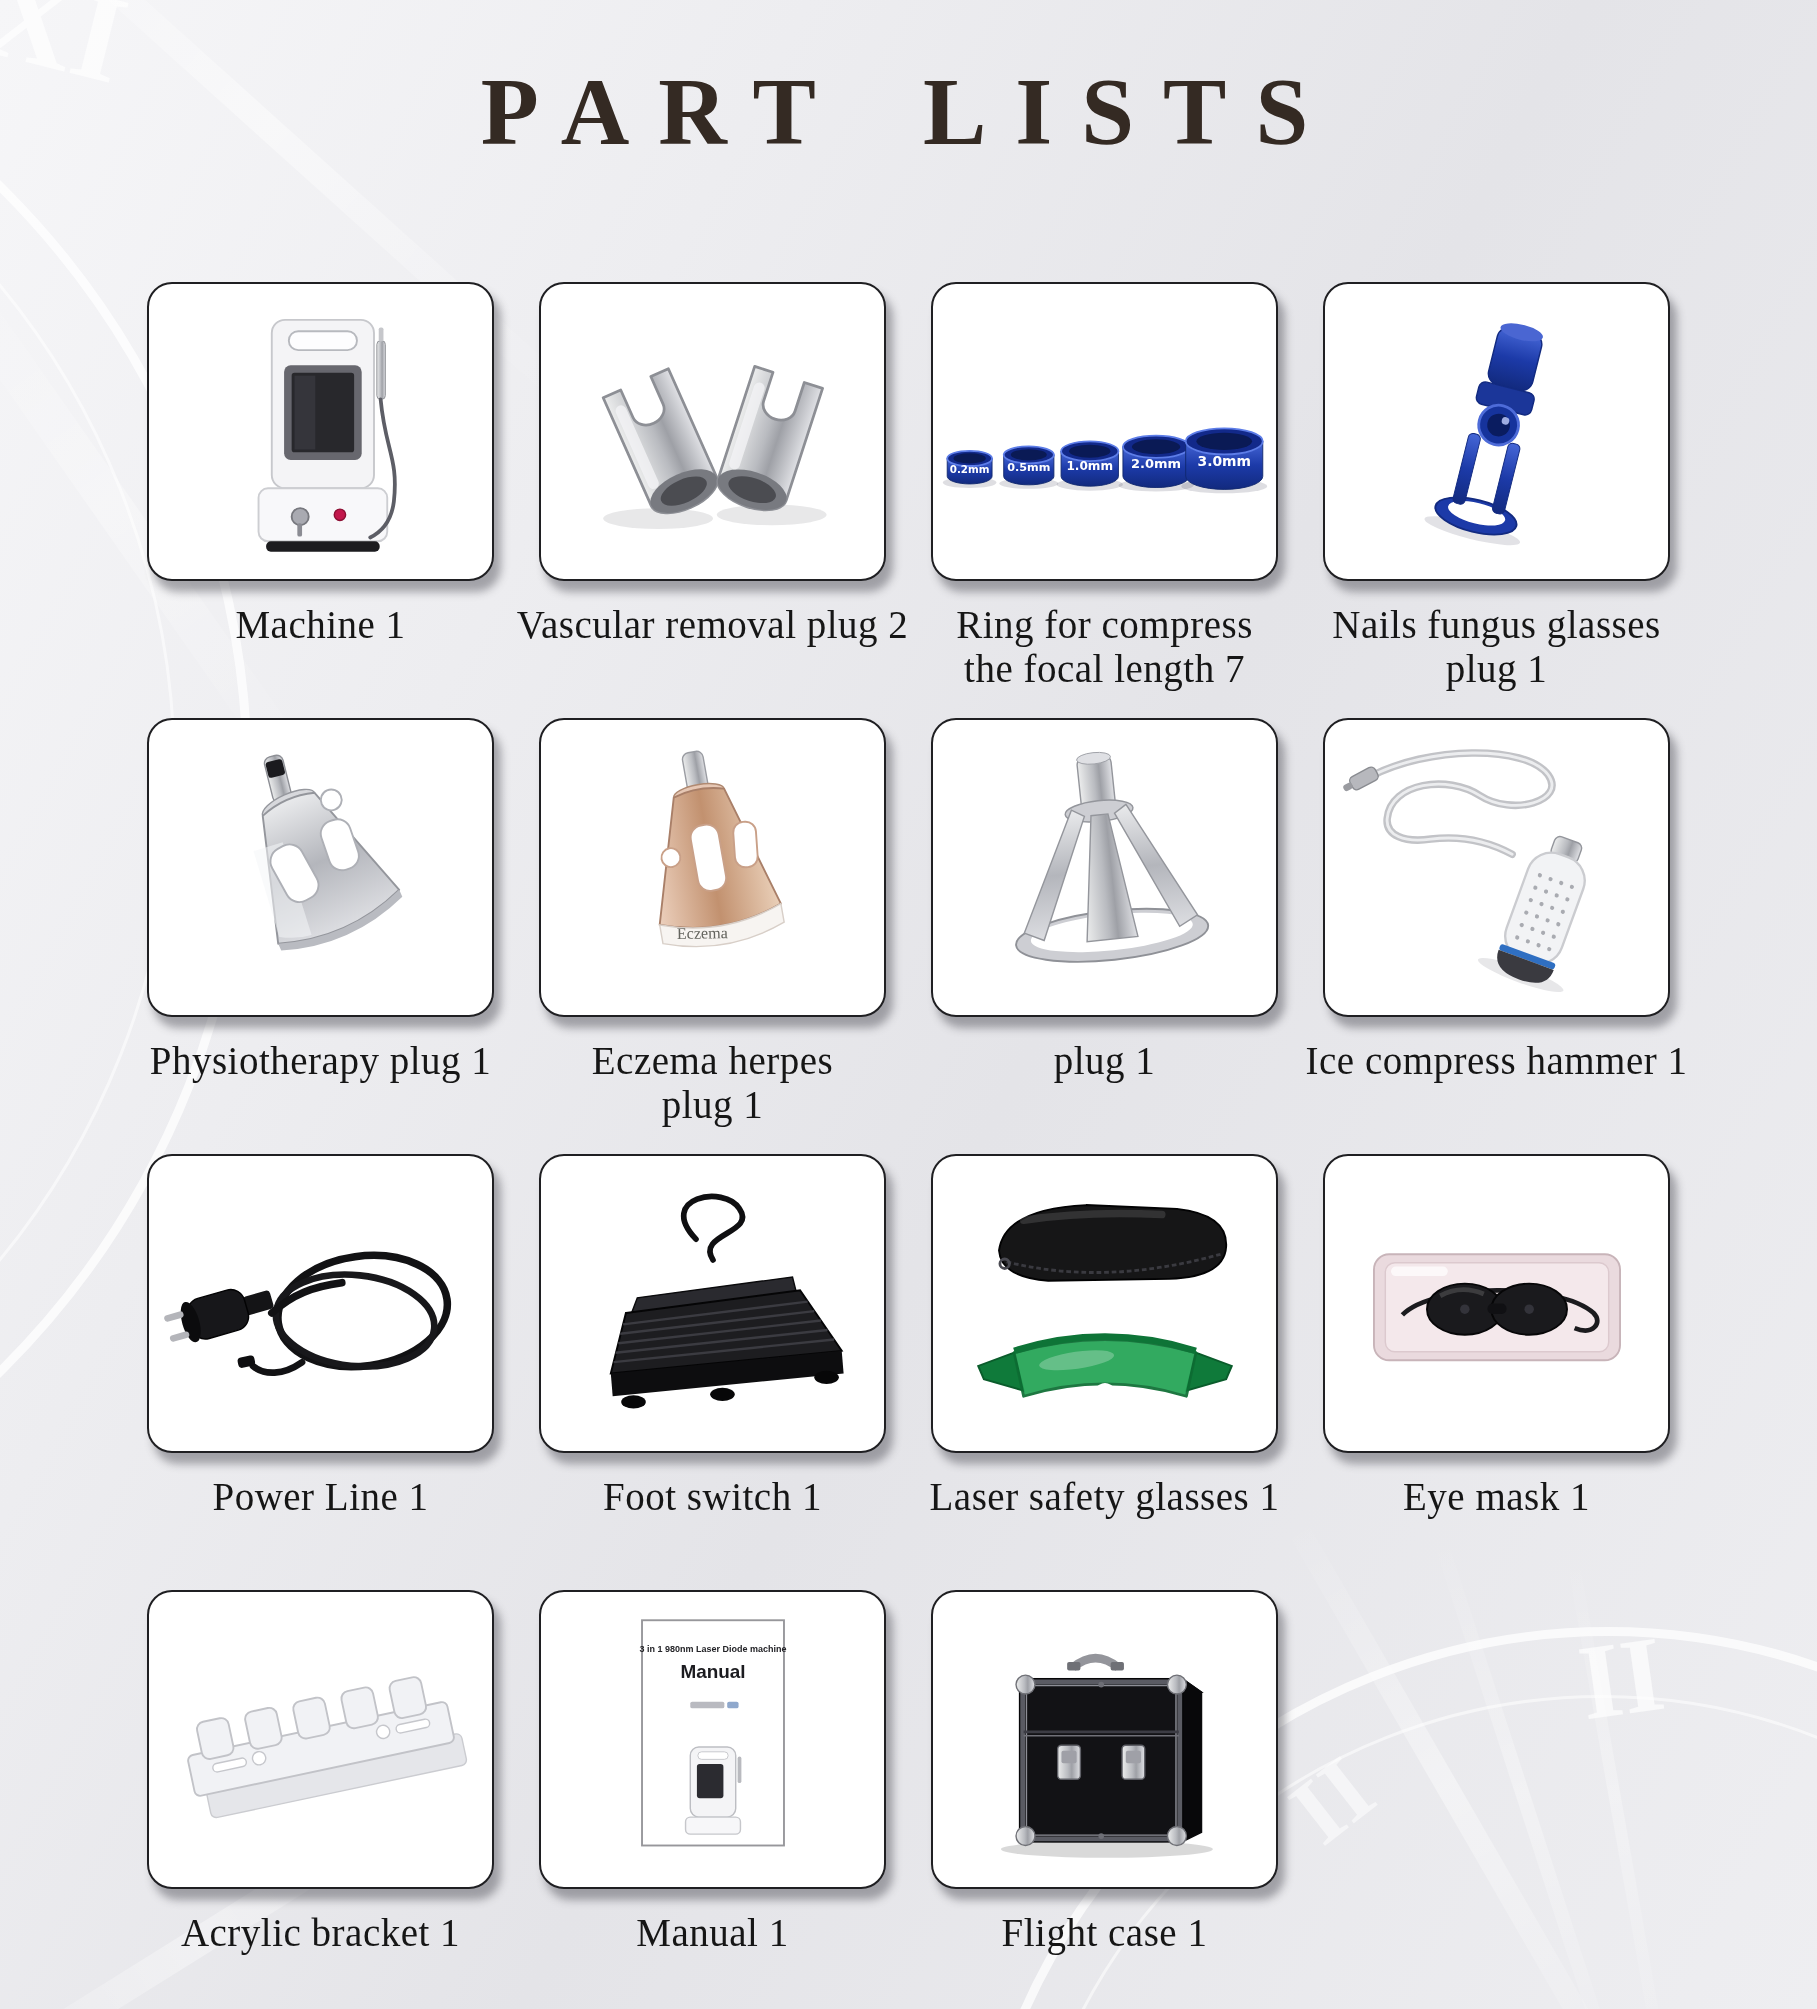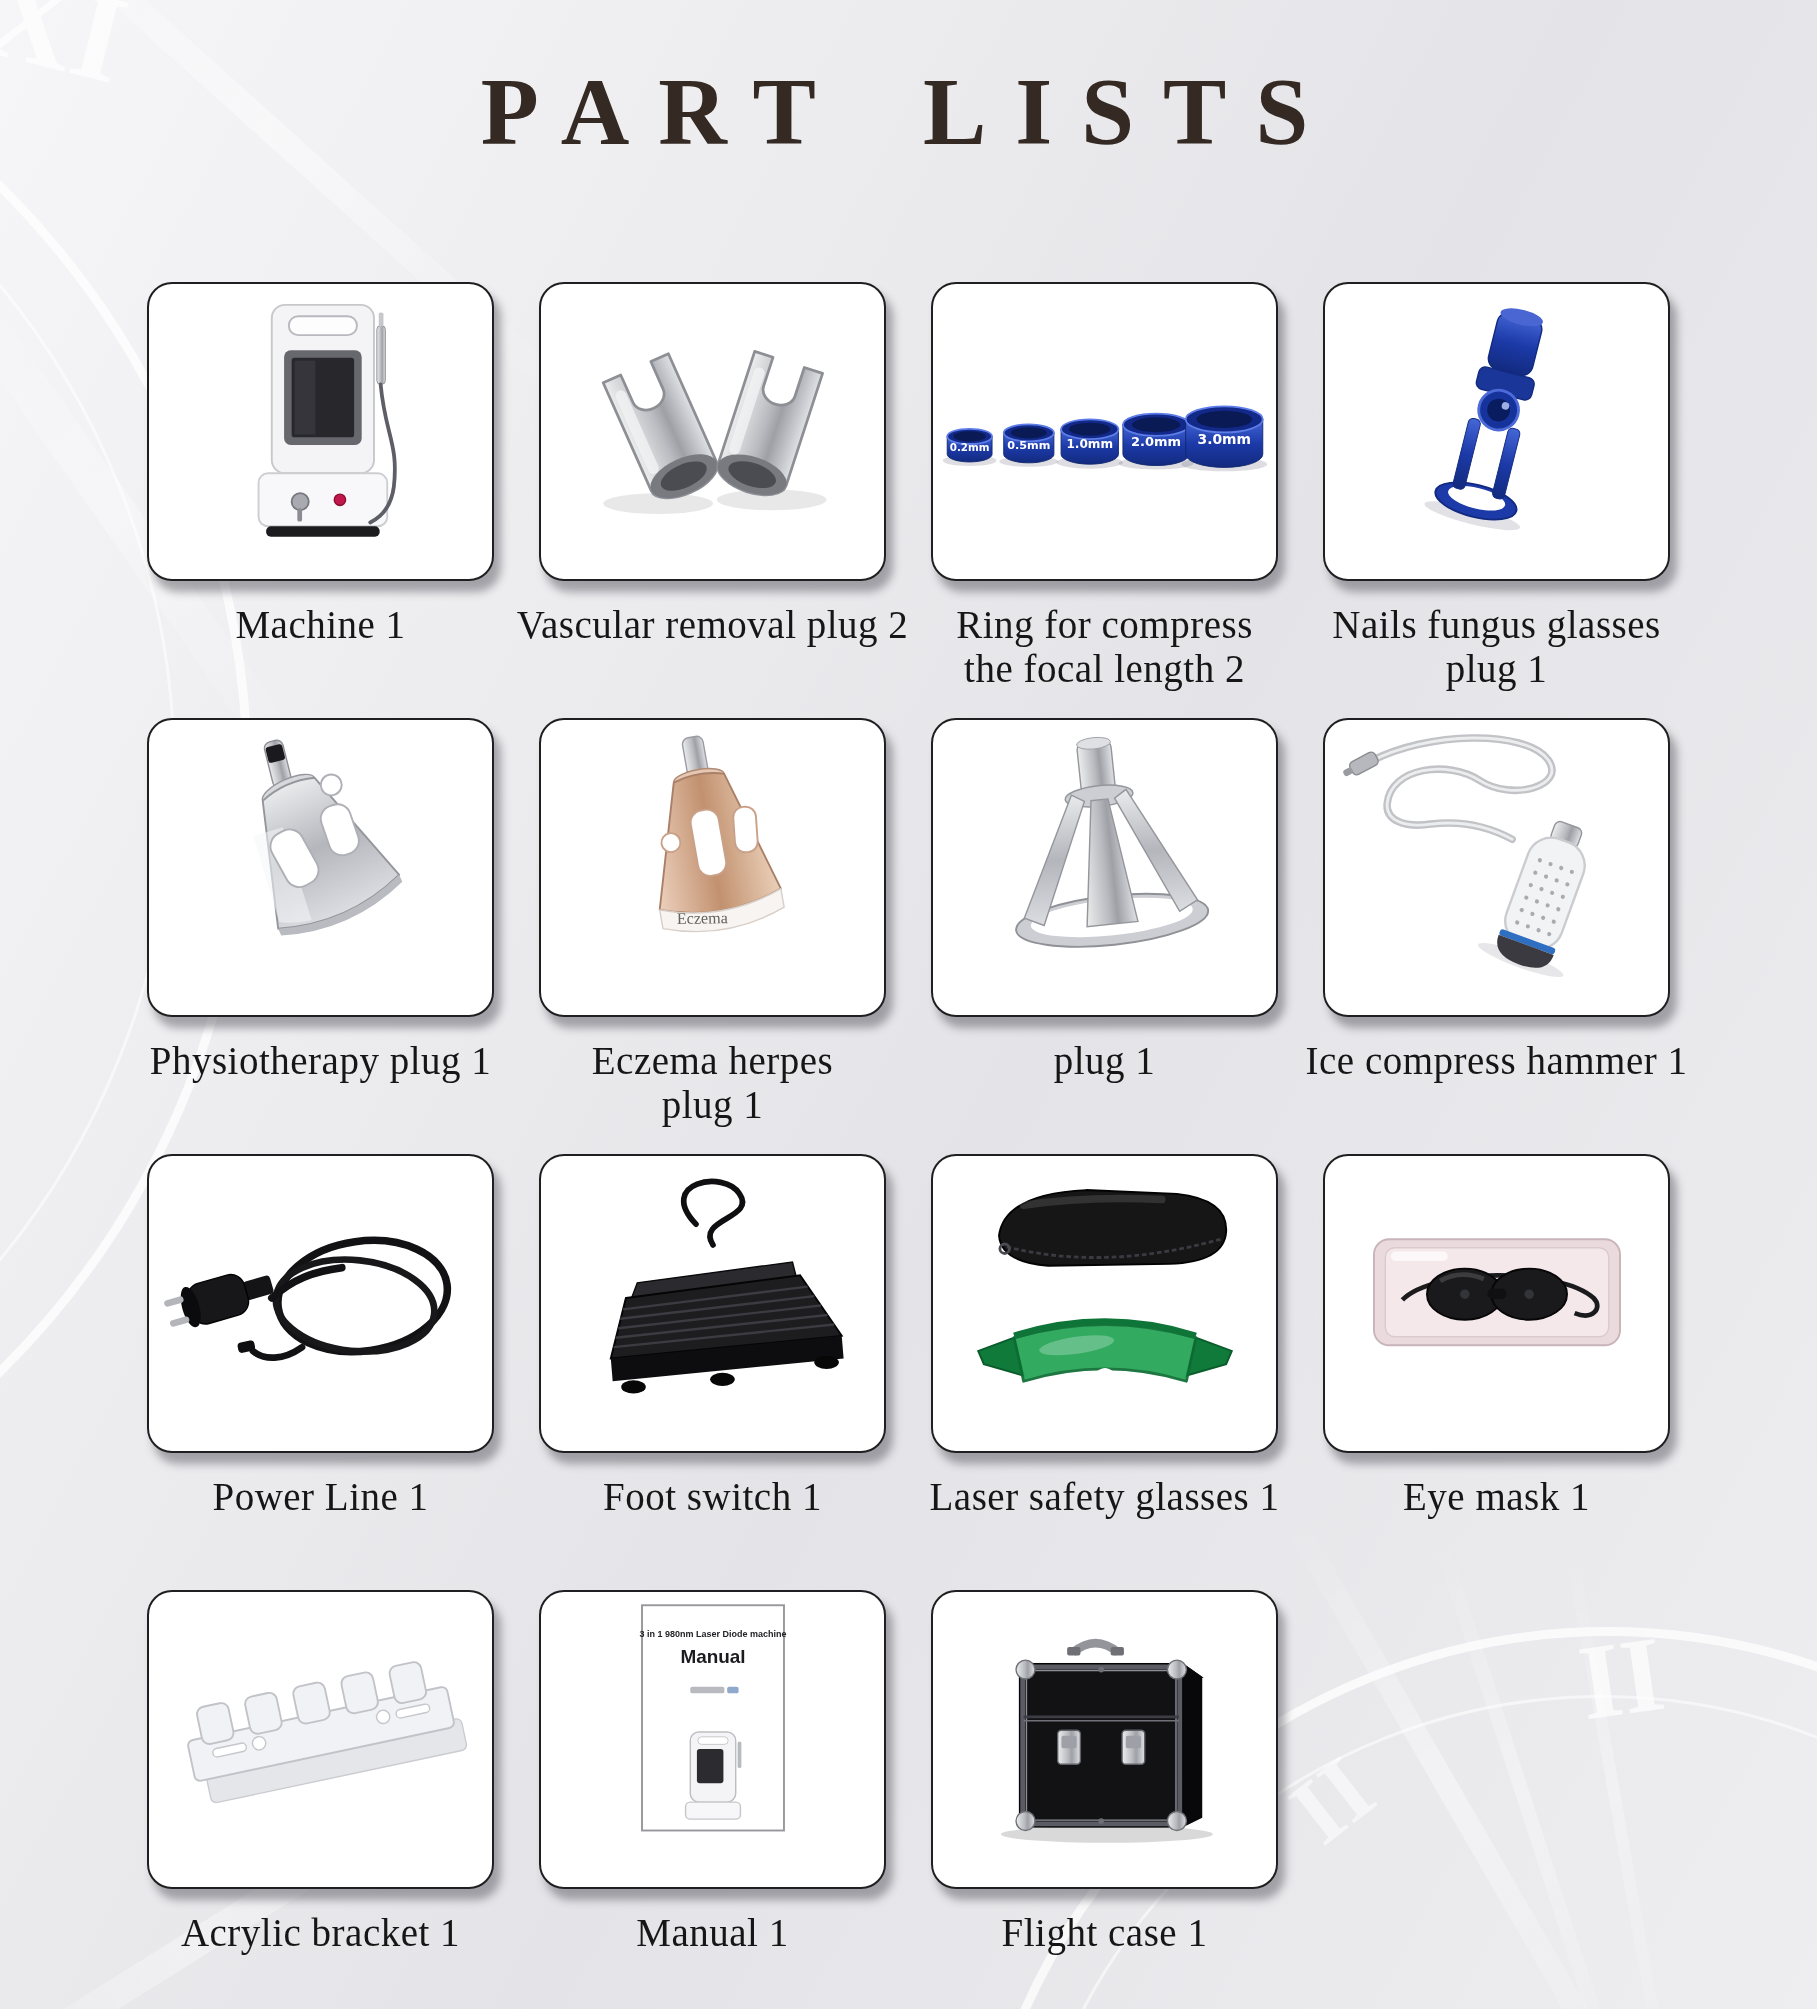--- a/index.html
+++ b/index.html
@@ -24,21 +24,21 @@
   #grid{
     position:absolute;left:147px;top:282px;width:1525px;
     display:grid;grid-template-columns:repeat(4,347px);column-gap:45px;
     grid-auto-rows:436px;
   }
   .cell{display:flex;flex-direction:column;align-items:center;}
   .card{
     width:343px;height:295px;background:#ffffff;
     border:2px solid #1f1f22;border-radius:25px;
     box-shadow:6.8px 10.7px 8.8px rgba(72,72,80,0.45);
-    display:flex;align-items:flex-start;justify-content:center;overflow:hidden;
+    display:flex;align-items:center;justify-content:center;overflow:hidden;
   }
   .card svg{display:block;}
   .plabel{
     margin-top:21.5px;width:468px;text-align:center;
     font-size:39px;line-height:1.14;color:#161616;letter-spacing:0.5px;
   }
   .plabel div{white-space:nowrap;}
   .svgtext{font-family:"DejaVu Sans",sans-serif;font-weight:bold;}
 </style>
 </head>
@@ -172,21 +172,21 @@
 
             <path d="M275 151 A43 14.6 0 0 0 361 151 L361 190 A43 14.6 0 0 1 275 190 Z" fill="url(#gBlue)" stroke="#10276e"></path>
             <ellipse cx="318" cy="151" rx="43" ry="14.6" fill="#12298a" stroke="#5d7de8" stroke-width="2"></ellipse>
             <ellipse cx="318" cy="151" rx="31" ry="9.6" fill="#0a1a55"></ellipse>
             <text class="svgtext" x="318" y="179" font-size="15.5" fill="#ffffff" text-anchor="middle">3.0mm</text>
           </g>
         </svg>
       </div>
       <div class="plabel">
         <div>Ring for compress</div>
-        <div>the focal length 2</div>
+        <div>the focal length 7</div>
       </div>
     </div>
 
     <div class="cell">
       <div class="card">
         <svg viewBox="0 0 340 280" width="322" height="265">
           <g transform="rotate(14 170 140)">
             <ellipse cx="170" cy="248" rx="52" ry="9" fill="rgba(20,20,50,0.12)"></ellipse>
             <ellipse cx="170" cy="232" rx="44" ry="17" fill="#1c3aa8" stroke="#122a80" stroke-width="2"></ellipse>
             <ellipse cx="170" cy="229" rx="31" ry="11" fill="#ffffff"></ellipse>

